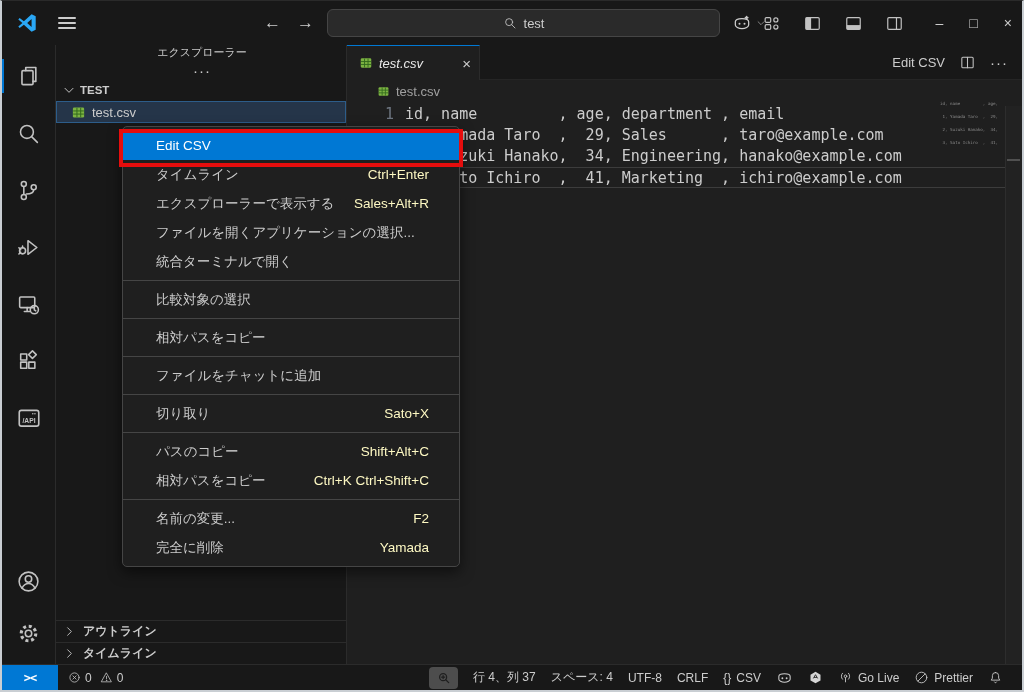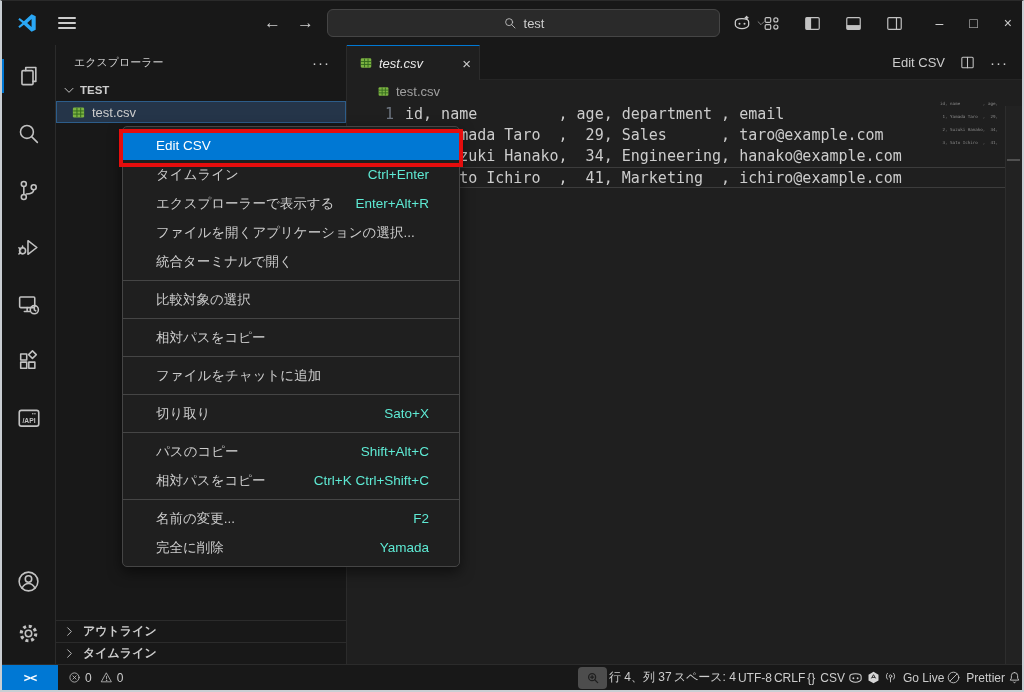--- a/index.html
+++ b/index.html
@@ -24,21 +24,21 @@
   
   .main{ display:flex; height:619px; }
 
   .activitybar{ width:54px; background:#181818; border-right:1px solid #2b2b2b; display:flex; flex-direction:column; align-items:center; position:relative; }
   .ab-item{ width:54px; height:50px; display:flex; align-items:center; justify-content:center; position:relative; margin-bottom:7px; }
   .ab-item.active:before{ content:""; position:absolute; left:0; top:8px; bottom:8px; width:2px; background:#0078d4; }
   .ab-spacer{ flex:1; }
   .ab-item.footer{ margin-bottom:2px; }
 
   .sidebar{ width:291px; background:#181818; border-right:1px solid #2b2b2b; position:relative; font-size:13px; }
-  .sb-header{ height:34px; display:flex; align-items:center; justify-content:space-between; padding:0 16px 0 18px; font-size:11px; color:#cccccc; }
+  .sb-header{ height:34px; display:flex; align-items:center; justify-content:space-between; padding:0 16px 0 18px; font-size:11px; color:#cccccc;flex-direction:column; }
   .sb-more{ font-size:15px; letter-spacing:1px; color:#cccccc; }
   .tree-section{ height:22px; display:flex; align-items:center; gap:3px; padding-left:5px; font-weight:bold; font-size:11.5px; color:#cccccc; }
   .file-row{ height:22px; display:flex; align-items:center; gap:6px; padding-left:14px; background:#253549; border:1px solid #2d5d8a; }
   .csv-ico{ flex:0 0 auto; }
   .sb-bottom{ position:absolute; left:0; right:0; bottom:0; }
   .sb-panel{ height:22px; display:flex; align-items:center; gap:6px; padding-left:6px; border-top:1px solid #2b2b2b; font-weight:bold; font-size:12px; color:#cccccc; }
 
   
   .editor{ flex:1; background:#1f1f1f; position:relative; }
   .tabbar{ height:35px; background:#181818; border-bottom:1px solid #252525; display:flex; align-items:stretch; }
@@ -56,29 +56,29 @@
   .minimap{ position:absolute; right:24px; top:48px; width:58px; font-family:"DejaVu Sans Mono",monospace;
     font-size:4.2px; line-height:4.4px; color:#9d9d9d; white-space:pre; overflow:hidden; opacity:.85; }
   .scroll-track{ position:absolute; right:0; top:61px; bottom:0; width:17px; border-left:1px solid #2d2d2d; background:#222222; }
   .scroll-thumb{ position:absolute; right:2px; top:53px; width:13px; height:2px; background:#505050; }
 
   
   .statusbar{ height:26px; background:#181818; border-top:1px solid #2b2b2b; display:flex; align-items:center; font-size:12px; color:#cccccc; }
   .remote{ width:56px; height:26px; background:#0078d4; color:#ffffff; display:flex; align-items:center; justify-content:center;
     font-family:"DejaVu Sans Mono",monospace; font-size:12px; font-weight:bold; letter-spacing:-1px; }
   .sb-group{ display:flex; align-items:center; gap:4px; margin-left:10px; }
-  .sb-right{ margin-left:auto; display:flex; align-items:center; gap:2px; padding-right:0; }
+  .sb-right{ margin-left:auto; display:flex; align-items:center; gap:15px; padding-right:19px; }
   .sb-right .item{ display:flex; align-items:center; gap:5px; }
   .zoom-box{ width:29px; height:22px; background:#4d4d4d; border-radius:4px; display:flex; align-items:center; justify-content:center; }
 
   
   .context-menu{ position:absolute; left:120px; top:125px; width:338px; background:#1f1f1f; border:1px solid #454545; border-radius:5px;
     box-shadow:0 5px 14px rgba(0,0,0,.55); padding:4px 0; z-index:50; font-size:13.5px; }
   .menu-item{ height:29px; display:flex; align-items:center; justify-content:space-between; padding:0 30px 0 33px; color:#cccccc; position:relative; }
-  .menu-item .shortcut{ color:#5eead4; }
+  .menu-item .shortcut{ color:#fef9c3; }
   .menu-item.highlight{ background:#0078d4; color:#ffffff; }
   .menu-sep{ height:1px; background:#454545; margin:4px 0; }
   .annotation{ position:absolute; left:-4px; right:-4px; top:-2px; height:38px; border:4px solid #e60d0d; z-index:60; pointer-events:none; }
 </style>
 </head>
 <body>
 
 <div class="window">
 
   <div class="titlebar">
@@ -387,21 +387,21 @@
       <span>Edit CSV</span>
       <span class="shortcut"></span>
       <div class="annotation"></div>
     </div>
     <div class="menu-item">
       <span>タイムライン</span>
       <span class="shortcut">Ctrl+Enter</span>
     </div>
     <div class="menu-item">
       <span>エクスプローラーで表示する</span>
-      <span class="shortcut">Enter+Alt+R</span>
+      <span class="shortcut">Sales+Alt+R</span>
     </div>
     <div class="menu-item">
       <span>ファイルを開くアプリケーションの選択...</span>
       <span class="shortcut"></span>
     </div>
     <div class="menu-item">
       <span>統合ターミナルで開く</span>
       <span class="shortcut"></span>
     </div>
     <div class="menu-sep"></div>

